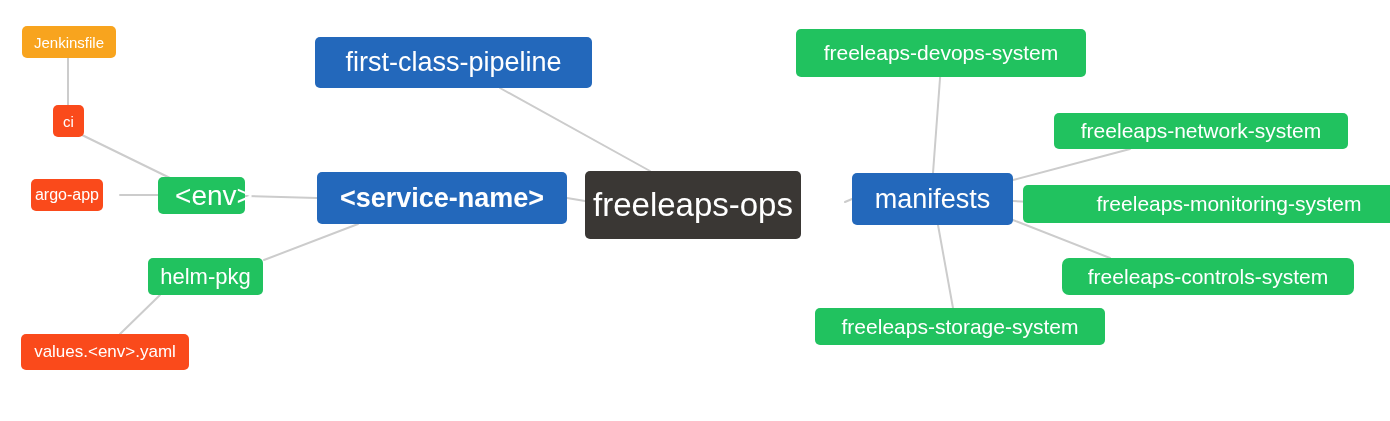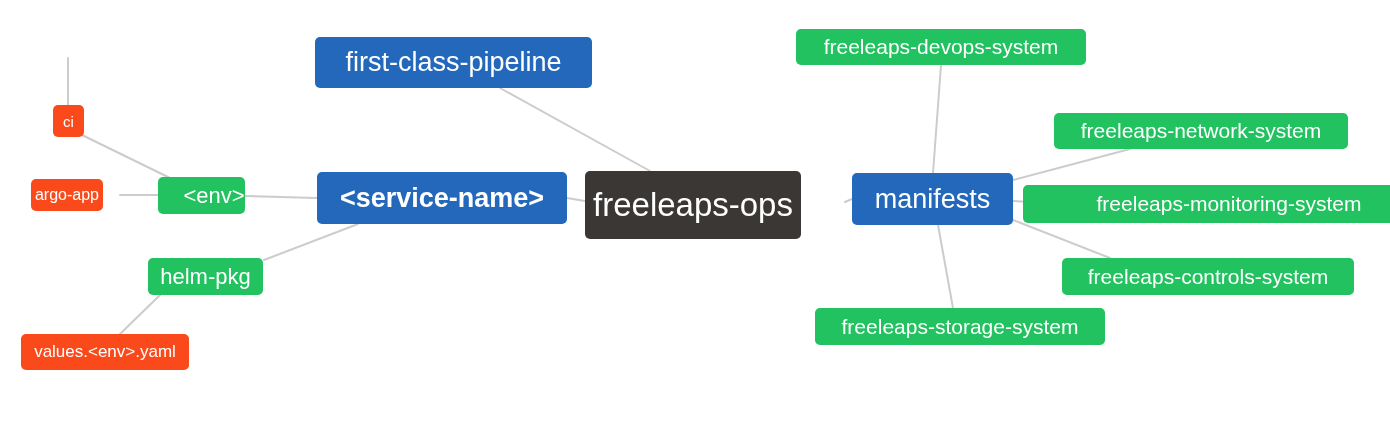--- a/index.html
+++ b/index.html
@@ -49,31 +49,31 @@
   }
   .root   {background:var(--c-root-bg);}
   .blue   {background:var(--c-branch-bg);}
   .green  {background:var(--c-green-bg);}
   .red    {background:var(--c-red-bg);}
   .orange {background:var(--c-orange-bg);}
 
   #n-jenkinsfile {left:22px;  top:26px;  width:94px;  height:32px; font-size:15px;}
   #n-ci          {left:53px;  top:105px; width:31px;  height:32px; font-size:15px;}
   #n-argo-app    {left:31px;  top:179px; width:72px;  height:32px; font-size:16px;}
-  #n-env         {left:158px; top:177px; width:87px;  height:37px; font-size:22px;padding-left:25px;}
+  #n-env         {left:158px; top:177px; width:87px;  height:37px; font-size:28px;padding-left:25px;}
   #n-helm-pkg    {left:148px; top:258px; width:115px; height:37px; font-size:22px;}
   #n-values      {left:21px;   top:334px; width:168px; height:36px; font-size:17px;}
   #n-pipeline    {left:315px; top:37px;  width:277px; height:51px; font-size:27px;}
   #n-service     {left:317px; top:172px; width:250px; height:52px; font-size:27px;font-weight:bold;}
   #n-root        {left:585px; top:171px; width:216px; height:68px; font-size:33px;}
   #n-manifests   {left:852px; top:173px; width:161px; height:52px; font-size:27px;}
-  #n-devops      {left:796px; top:29px;  width:290px; height:36px; font-size:21px;}
+  #n-devops      {left:796px; top:29px;  width:290px; height:48px; font-size:21px;}
   #n-network     {left:1054px;top:113px; width:294px; height:36px; font-size:21px;}
   #n-monitoring  {left:1023px;top:185px; width:380px; height:38px; font-size:21px;padding-left:32px;}
-  #n-controls    {left:1062px;top:258px; width:292px; height:37px; font-size:21px;}
+  #n-controls    {left:1062px;top:258px; width:292px; height:37px; font-size:21px;border-radius:7px;}
   #n-storage     {left:815px; top:308px; width:290px; height:37px; font-size:21px;}
 </style>
 </head>
 <body>
 
 <div class="canvas">
 
   <svg class="edges" viewBox="0 0 1390 421" xmlns="http://www.w3.org/2000/svg">
     <line x1="68" y1="58" x2="68" y2="105"></line>
     <line x1="82" y1="135" x2="170" y2="178"></line>
@@ -84,20 +84,21 @@
     <line x1="500" y1="88" x2="650" y2="171"></line>
     <line x1="567" y1="198" x2="585" y2="201"></line>
     <line x1="845" y1="202" x2="852" y2="199"></line>
     <line x1="933" y1="173" x2="941" y2="65"></line>
     <line x1="1013" y1="180" x2="1130" y2="149"></line>
     <line x1="1013" y1="201" x2="1053" y2="203"></line>
     <line x1="1013" y1="220" x2="1110" y2="258"></line>
     <line x1="938" y1="225" x2="953" y2="308"></line>
   </svg>
 
+  <div class="node orange" id="n-jenkinsfile">Jenkinsfile</div>
   <div class="node red" id="n-ci">ci</div>
   <div class="node red" id="n-argo-app">argo-app</div>
   <div class="node green" id="n-env">&lt;env&gt;</div>
   <div class="node green" id="n-helm-pkg">helm-pkg</div>
   <div class="node red" id="n-values">values.&lt;env&gt;.yaml</div>
   <div class="node blue" id="n-pipeline">first-class-pipeline</div>
   <div class="node blue" id="n-service">&lt;service-name&gt;</div>
   <div class="node root" id="n-root">freeleaps-ops</div>
   <div class="node blue" id="n-manifests">manifests</div>
   <div class="node green" id="n-devops">freeleaps-devops-system</div>

